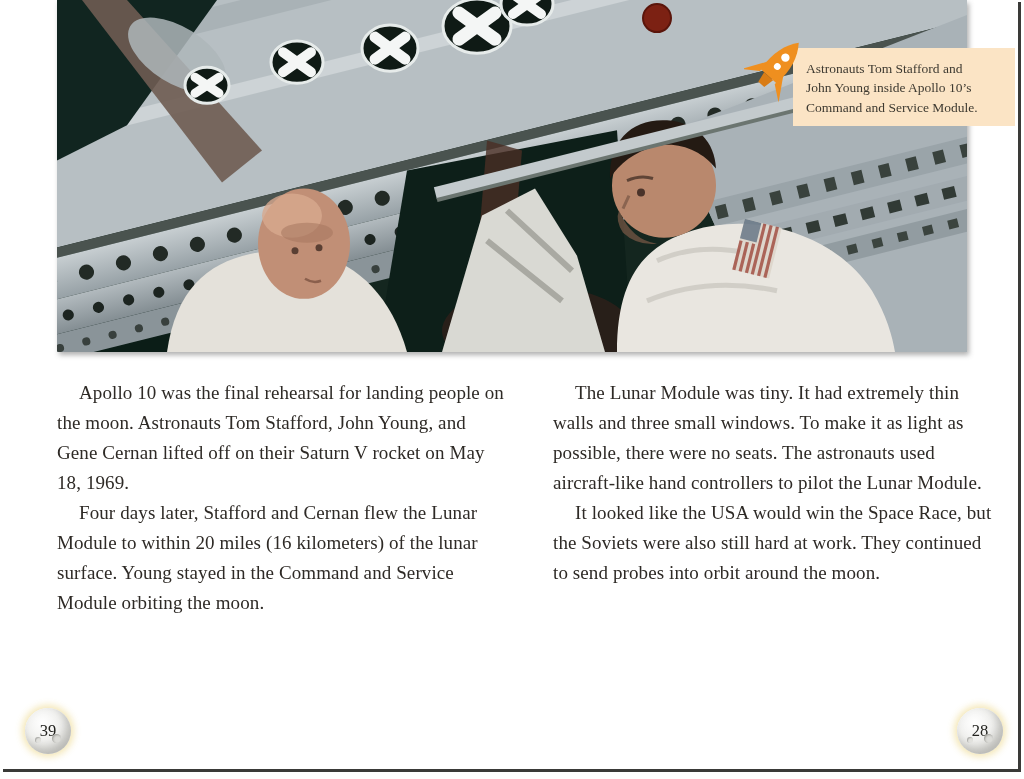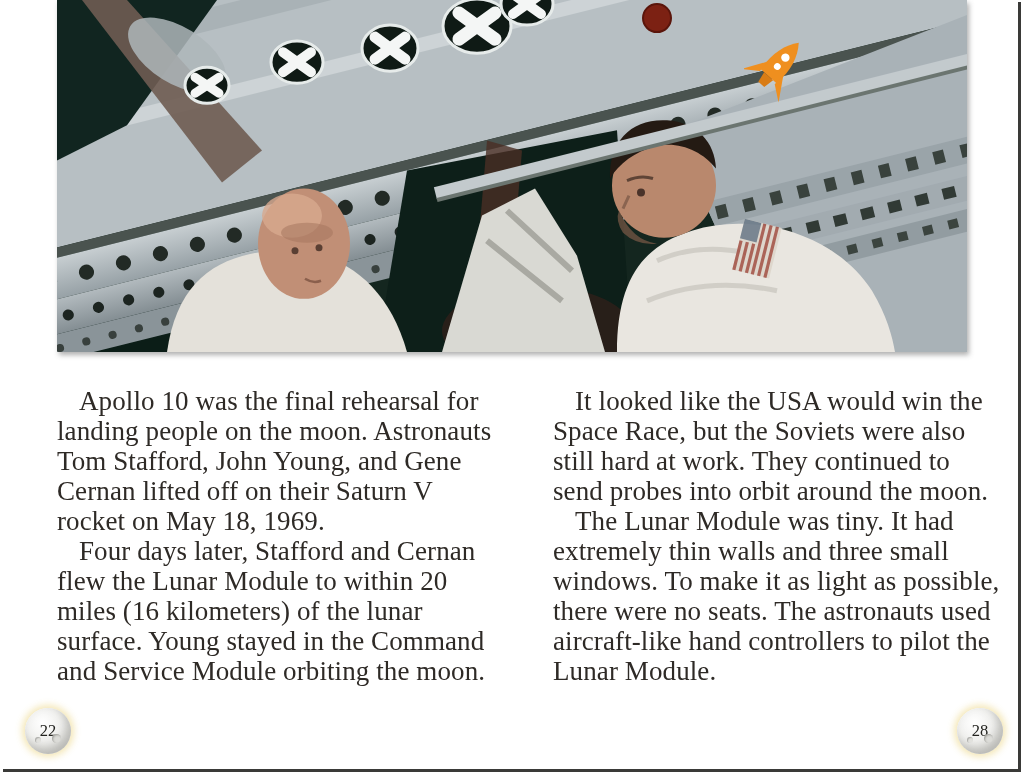--- a/index.html
+++ b/index.html
@@ -13,21 +13,21 @@
 
   
   .caption-box{position:absolute;left:793px;top:48px;width:222px;height:78px;
                background:#fbe4c5;display:flex;align-items:center;z-index:3;}
   .caption-text{padding:2px 6px 0 13px;font-size:13.5px;line-height:19.5px;
                 color:#3e3a31;white-space:pre-line;}
   .rocket{position:absolute;left:744px;top:30px;width:64px;height:76px;z-index:4;}
   .rocket svg{display:block;width:100%;height:100%;}
 
   
-  .col{position:absolute;top:386px;width:448px;font-size:27px;line-height:30px;
+  .col{position:absolute;top:378px;width:448px;font-size:19px;line-height:30px;
        color:#2e2a26;letter-spacing:.1px;}
   .col p{margin:0;text-indent:22px;}
   .col-left{left:57px;}
   .col-right{left:553px;}
 
   
   .moon{position:absolute;width:46px;height:46px;border-radius:50%;
         background:radial-gradient(circle at 38% 32%, #ffffff 0%, #f1f1ef 40%, #dadad6 70%, #c3c3be 100%);
         box-shadow:0 0 7px 3px rgba(243,228,175,.9), inset -4px -5px 8px rgba(160,160,155,.5);
         display:flex;align-items:center;justify-content:center;
@@ -170,32 +170,37 @@
         <path d="M32,4 C41,15 45,30 42.5,49 L21.5,49 C19,30 23,15 32,4 Z"></path>
         <path d="M22,38 L7,62 L22,51 Z"></path>
         <path d="M42,38 L57,62 L42,51 Z"></path>
         <path d="M26,49 L38,49 L36,60 L28,60 Z" fill="#d97c15"></path>
         <circle cx="32" cy="24" r="4.2" fill="#ffffff"></circle>
         <circle cx="32" cy="36" r="3.4" fill="#ffffff"></circle>
       </g>
     </svg>
   </div>
 
+  <div class="caption-box">
+    <div class="caption-text">Astronauts Tom Stafford and
+John Young inside Apollo 10’s
+Command and Service Module.</div>
+  </div>
 
   <div class="col col-left">
     <p>Apollo 10 was the final rehearsal for landing people on the moon. Astronauts Tom Stafford, John Young, and Gene Cernan lifted off on their Saturn V rocket on May 18, 1969.</p>
     <p>Four days later, Stafford and Cernan flew the Lunar Module to within 20 miles (16 kilometers) of the lunar surface. Young stayed in the Command and Service Module orbiting the moon.</p>
   </div>
   <div class="col col-right">
+    <p>The Lunar Module was tiny. It had extremely thin walls and three small windows. To make it as light as possible, there were no seats. The astronauts used aircraft-like hand controllers to pilot the Lunar Module.</p>
     <p>It looked like the USA would win the Space Race, but the Soviets were also still hard at work. They continued to send probes into orbit around the moon.</p>
-    <p>The Lunar Module was tiny. It had extremely thin walls and three small windows. To make it as light as possible, there were no seats. The astronauts used aircraft-like hand controllers to pilot the Lunar Module.</p>
   </div>
 
   <div class="moon moon-left">
-    <span>22</span>
+    <span>39</span>
   </div>
   <div class="moon moon-right">
     <span>28</span>
   </div>
 
   <div class="edge-right"></div>
   <div class="edge-bottom"></div>
 
 </div>
 

